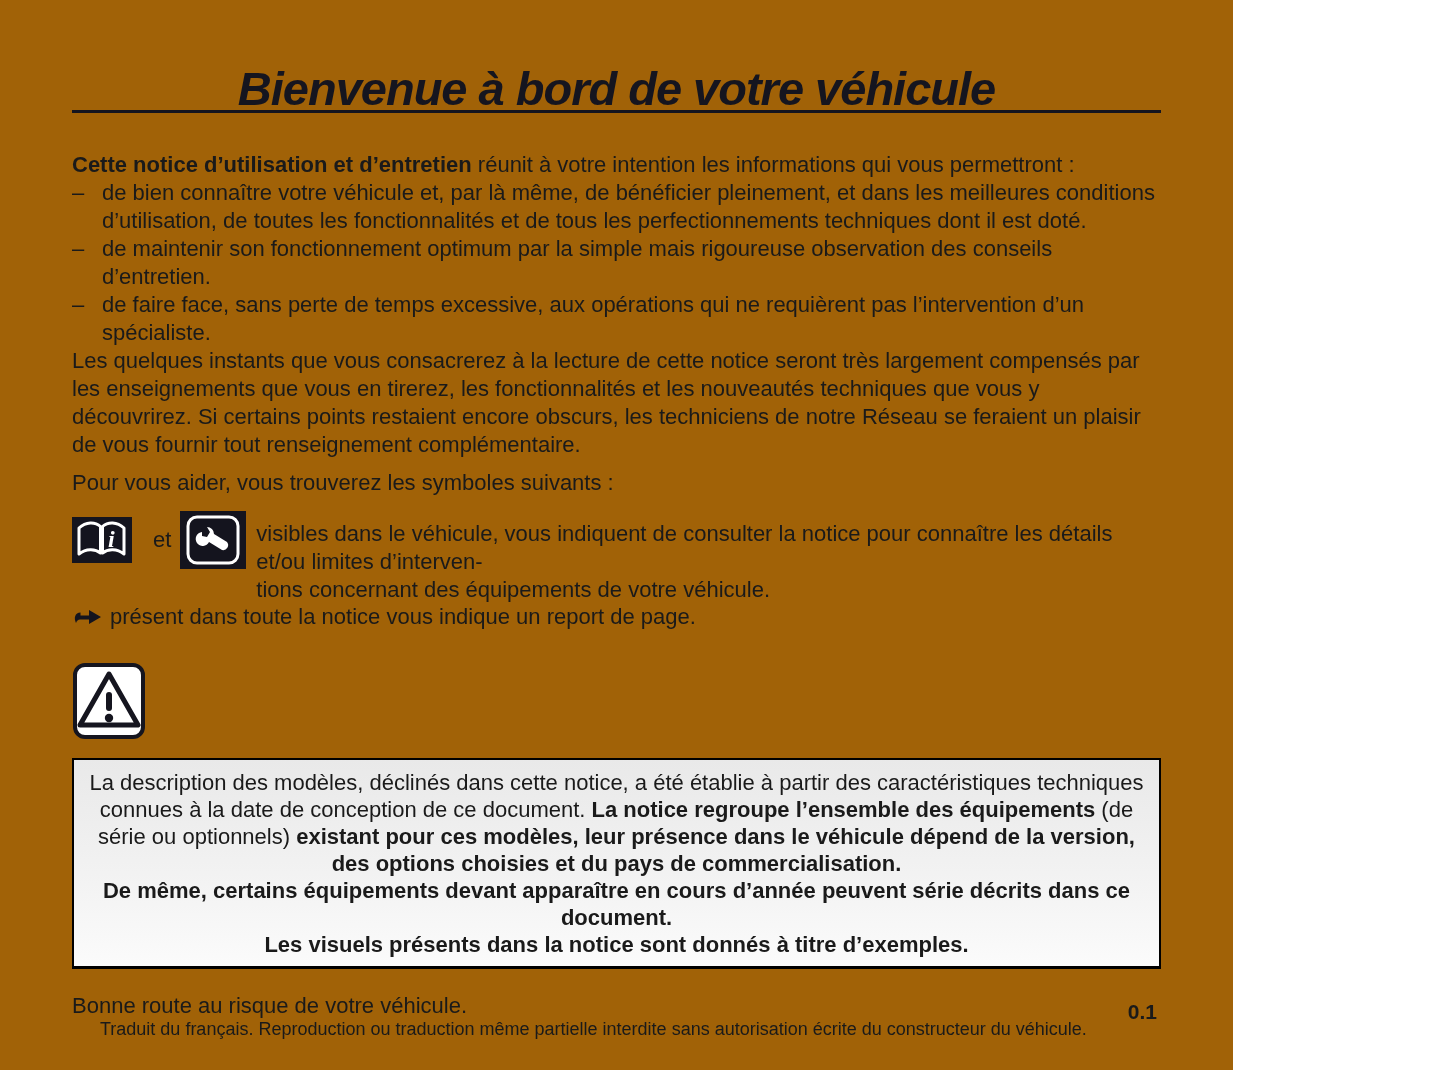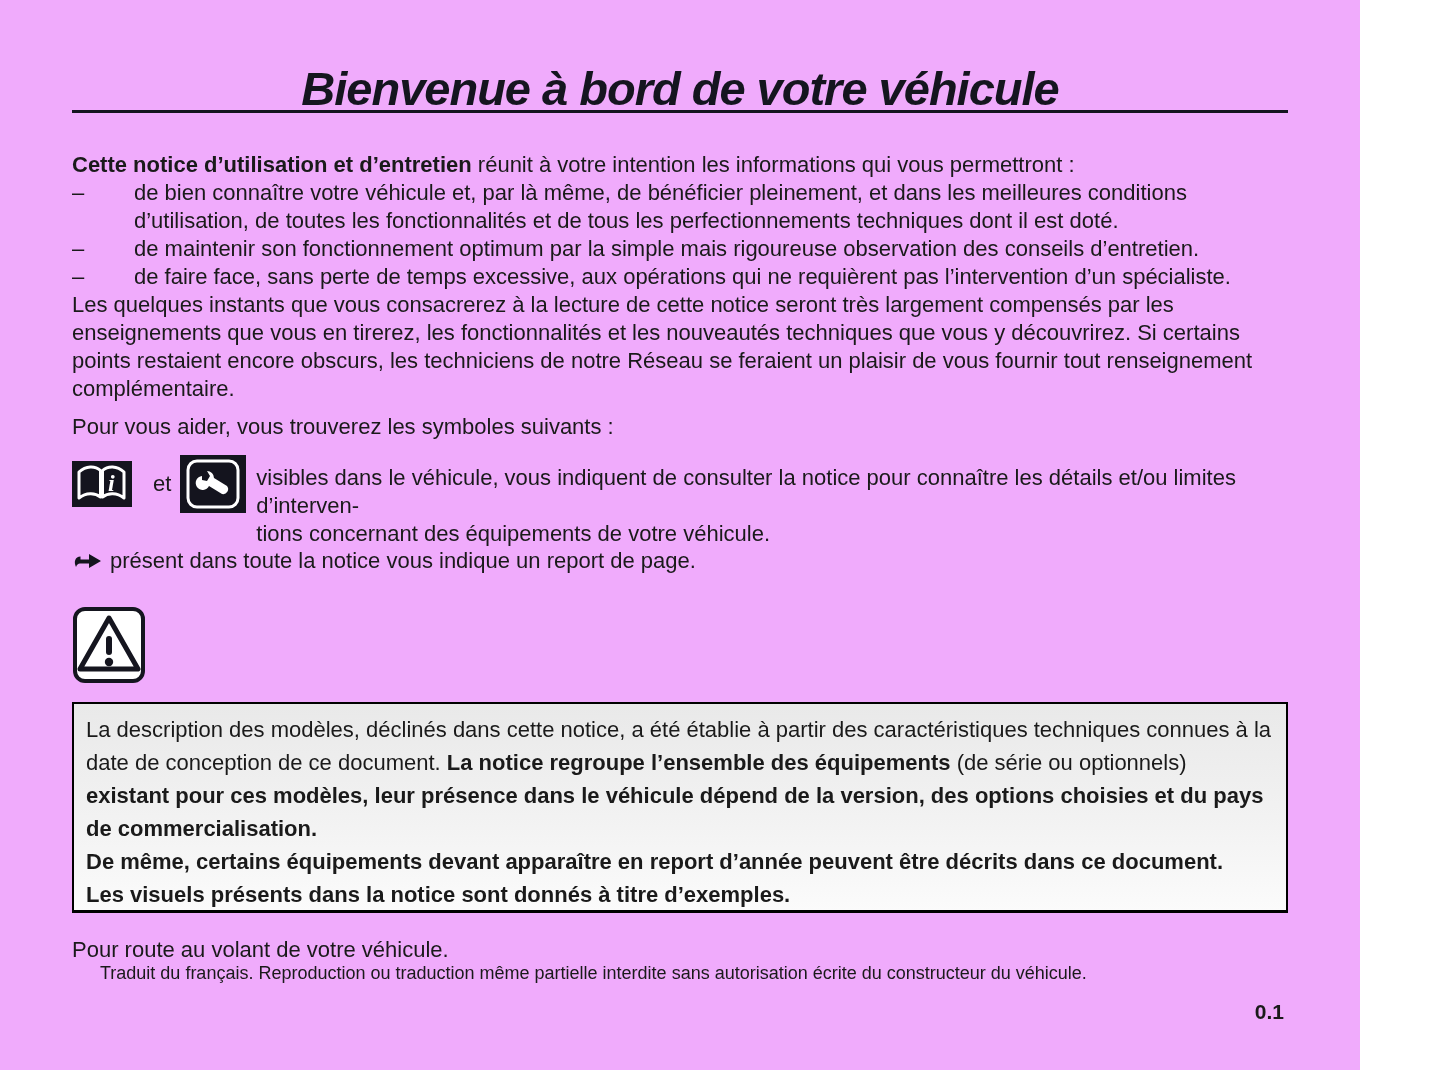--- a/index.html
+++ b/index.html
@@ -1,20 +1,20 @@
 <!DOCTYPE html>
 <html><head>
 <meta charset="utf-8">
 <style>
   html, body { margin: 0; padding: 0; background: #ffffff; }
   .page {
     position: relative;
-    width: 1360px;
+    width: 1233px;
     height: 1070px;
-    background: #f0abfc;
+    background: #a16207;
     font-family: "Liberation Sans", sans-serif;
     color: #1a1a1a;
     overflow: hidden;
   }
   .content { margin: 0 72px; }
 
   
   .title-wrap {
     padding-top: 56px;
     border-bottom: 3px solid #15151f;
@@ -30,21 +30,21 @@
     letter-spacing: -1px;
     transform: translateY(6px);
   }
 
   
   .body-text { font-size: 22px; line-height: 28px; }
   .intro { margin-top: 38px; }
   .lead b { font-weight: bold; }
   .bullet { display: flex; }
   .bullet .dash { width: 30px; flex: 0 0 30px; }
-  .bullet .bullet-text { flex: 1; margin-left: 32px; }
+  .bullet .bullet-text { flex: 1; }
   .para { margin-top: 0; }
   .helper { margin-top: 10px; }
 
   
   .symbols-row {
     margin-top: 14px;
     display: flex;
     align-items: flex-start;
   }
   .icon-book-box {
@@ -79,22 +79,23 @@
 
   
   .info-box {
     margin-top: 18px;
     border: 2px solid #000000;
     border-bottom-width: 3px;
     background: linear-gradient(to bottom, #e9e9e9 0%, #f2f2f2 55%, #fbfbfb 100%);
     padding: 9px 12px;
     height: 188px;
     font-size: 22px;
-    line-height: 33px;
+    line-height: 27px;
     box-sizing: content-box;
+    text-align: center;
   }
   .info-box .b { font-weight: bold; }
 
   .bonne-route { margin-top: 24px; font-size: 22px; }
 
   .legal {
     margin-left: 28px;
     font-size: 18px;
     color: #1a1a1a;
   }
@@ -175,25 +176,25 @@
           <path d="M37,12 L66,63 L8,63 Z" fill="#ffffff" stroke="#15151f" stroke-width="5" stroke-linejoin="round"></path>
           <rect x="34" y="30" width="6" height="19" rx="3" fill="#15151f"></rect>
           <circle cx="37" cy="56" r="4.2" fill="#15151f"></circle>
         </svg>
       </div>
     </div>
 
     <div class="info-box">
       <span>La description des modèles, déclinés dans cette notice, a été établie à partir des caractéristiques techniques connues à la date de conception de ce document. </span><span class="b">La notice regroupe l’ensemble des équipements </span><span>(de série ou optionnels) </span><span class="b">existant pour ces modèles, leur présence dans le véhicule dépend de la version, des options choisies et du pays de commercialisation.</span>
       <br>
-      <span class="b">De même, certains équipements devant apparaître en report d’année peuvent être décrits dans ce document.</span>
+      <span class="b">De même, certains équipements devant apparaître en cours d’année peuvent série décrits dans ce document.</span>
       <br>
       <span class="b">Les visuels présents dans la notice sont donnés à titre d’exemples.</span>
     </div>
 
-    <div class="bonne-route">Pour route au volant de votre véhicule.</div>
+    <div class="bonne-route">Bonne route au risque de votre véhicule.</div>
 
     <div class="legal">Traduit du français. Reproduction ou traduction même partielle interdite sans autorisation écrite du constructeur du véhicule.</div>
 
   </div>
 
   <div class="page-number">0.1</div>
 </div>
 
 </body></html>

